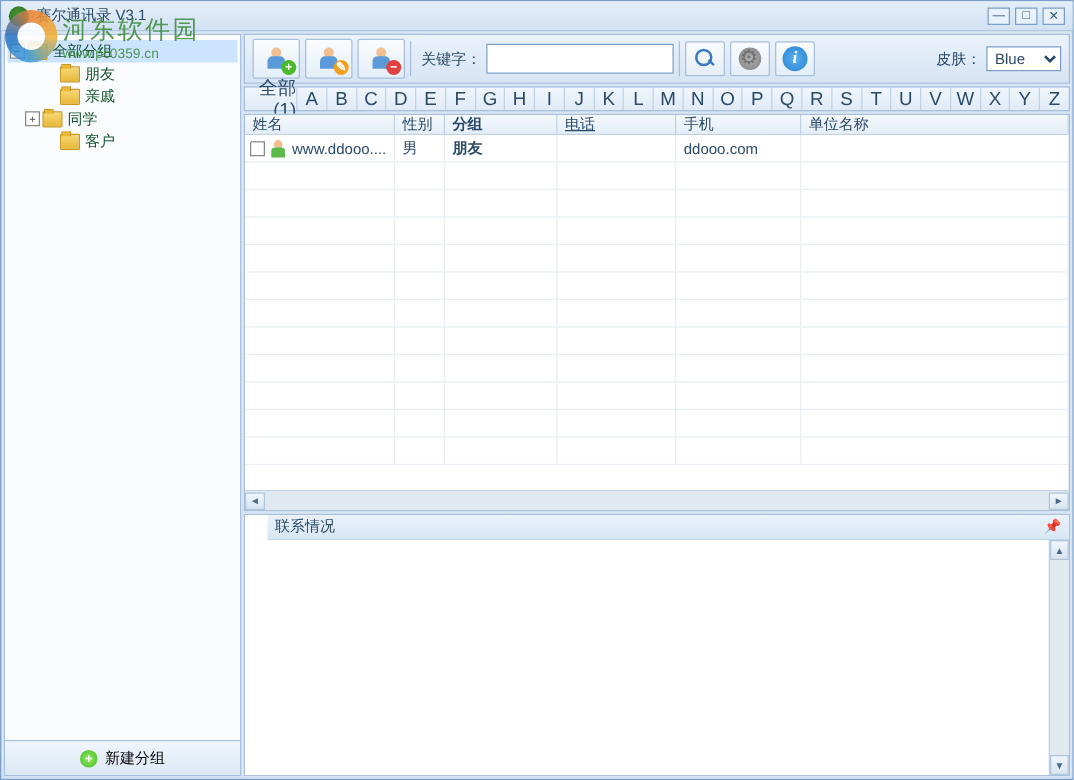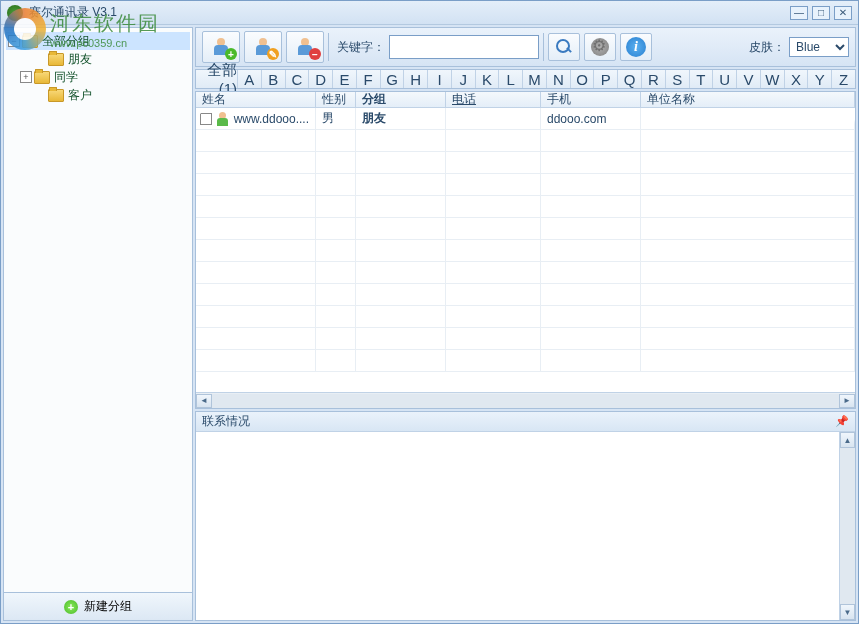--- a/index.html
+++ b/index.html
@@ -74,21 +74,21 @@
     .grid-scrollbar .sb-track { flex: 1; height: 14px; background: #e0e8f0; }
     
     .col-name { width: 120px; }
     .col-gender { width: 40px; }
     .col-group { width: 90px; font-weight: bold; }
     .col-phone { width: 95px; text-decoration: underline; }
     .col-mobile { width: 100px; }
     .col-company { flex: 1; }
     
     .detail-panel { height: 210px; border: 1px solid #a8c0db; background: #fff; display: flex; flex-direction: column; }
-    .detail-header { height: 20px; background: linear-gradient(#eaf2fb, #d8e6f4); border-bottom: 1px solid #c0d2e6; display: flex; align-items: center; padding: 0 6px; color: #2a4a6a; }
+    .detail-header { height: 20px; background: linear-gradient(#eaf2fb, #d8e6f4); border-bottom: 1px solid #c0d2e6; display: flex; align-items: center; padding: 0 6px; color: #2a4a6a; margin-left: 18px; }
     .detail-header .pin { margin-left: auto; cursor: pointer; font-size: 11px; }
     .detail-body { flex: 1; display: flex; }
     .detail-content { flex: 1; }
     .detail-vscroll { width: 16px; background: #e8eef4; border-left: 1px solid #c0d2e6; display: flex; flex-direction: column; }
     .detail-vscroll .sb-btn { height: 16px; background: linear-gradient(#f0f6fc, #d8e4f0); border: 1px solid #b0c4da; display: flex; align-items: center; justify-content: center; font-size: 8px; color: #4a6a8a; cursor: pointer; }
     .detail-vscroll .sb-track { flex: 1; background: #e0e8f0; }
     
     .watermark { position: absolute; top: 8px; left: 4px; pointer-events: none; opacity: 0.85; display: flex; align-items: center; gap: 4px; }
     .watermark .wm-logo { width: 42px; height: 42px; border-radius: 50%; background: conic-gradient(#f08030, #f0b030, #40a0e0, #2070c0, #f08030); position: relative; }
     .watermark .wm-logo::after { content: ""; position: absolute; top: 10px; left: 10px; width: 22px; height: 22px; background: #fff; border-radius: 50%; }
@@ -115,20 +115,25 @@
       <div class="tree">
         <div class="tree-node selected">
           <span class="expander">−</span>
           <span class="folder-icon"></span>
           <span class="label">全部分组</span>
         </div>
         <div class="tree-node child">
           <span class="expander blank"></span>
           <span class="folder-icon"></span>
           <span class="label">朋友</span>
+        </div>
+        <div class="tree-node child">
+          <span class="expander blank"></span>
+          <span class="folder-icon"></span>
+          <span class="label">亲戚</span>
         </div>
         <div class="tree-node child" style="padding-left:14px;">
           <span class="expander">+</span>
           <span class="folder-icon"></span>
           <span class="label">同学</span>
         </div>
         <div class="tree-node child">
           <span class="expander blank"></span>
           <span class="folder-icon"></span>
           <span class="label">客户</span>

